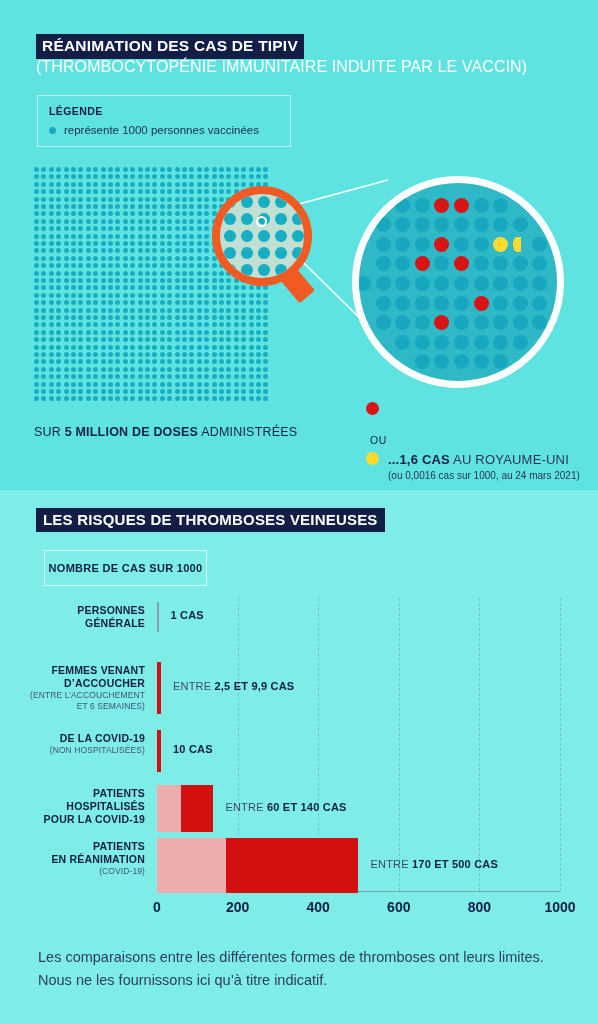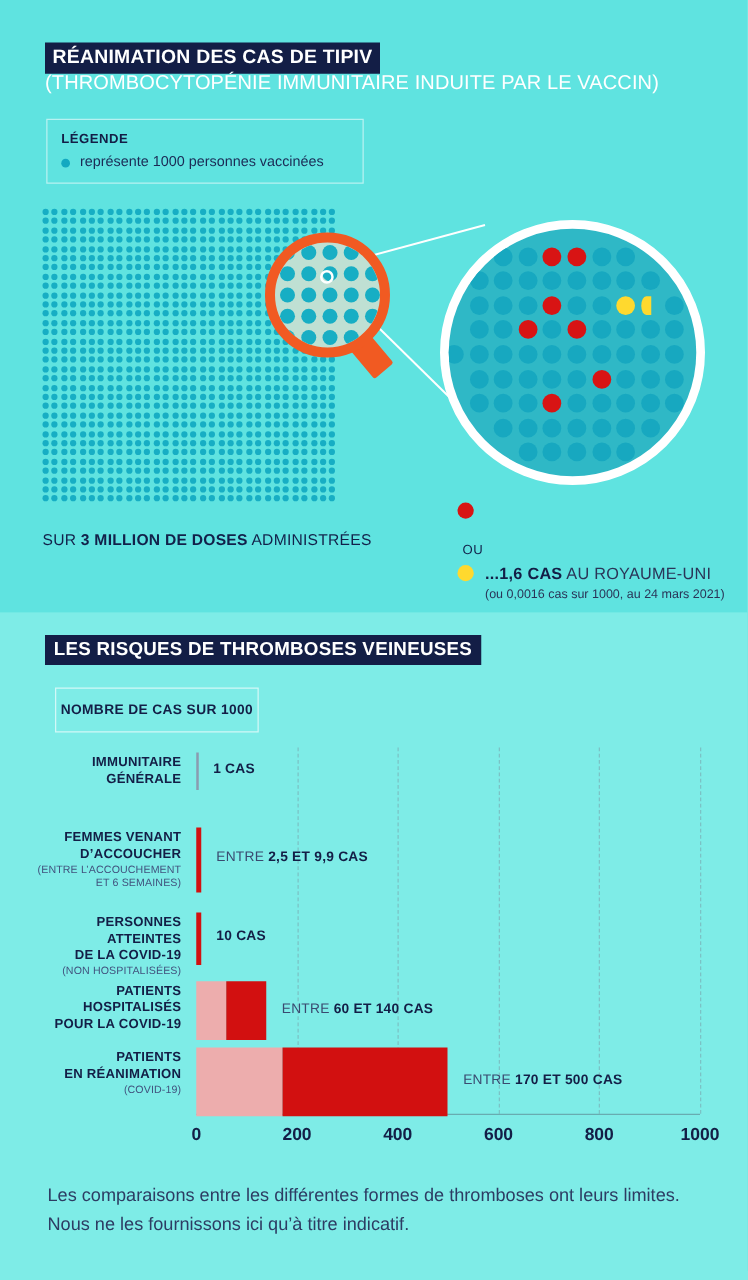--- a/index.html
+++ b/index.html
@@ -1272,21 +1272,21 @@
         <i class="" style="left:134.20000000000002px;top:151.8px;"></i>
         <i class="" style="left:153.8px;top:151.8px;"></i>
         <i class="" style="left:55.800000000000004px;top:171.4px;"></i>
         <i class="" style="left:75.4px;top:171.4px;"></i>
         <i class="" style="left:95px;top:171.4px;"></i>
         <i class="" style="left:114.60000000000001px;top:171.4px;"></i>
         <i class="" style="left:134.20000000000002px;top:171.4px;"></i>
       </div>
 
     <div class="doses">
-      <div><span>SUR </span><b>3 MILLION DE DOSES</b><span> ADMINISTRÉES</span></div>
+      <div><span>SUR </span><b>5 MILLION DE DOSES</b><span> ADMINISTRÉES</span></div>
     </div>
 
     <div class="keyrow" style="left:366px;top:400px;">
       <span class="keydot red"></span>
     </div>
 
     <div class="key-ou">OU</div>
 
     <div class="keyrow" style="left:366px;top:450px;">
       <span class="keydot yel"></span>
@@ -1303,35 +1303,34 @@
       <span class="unit-text">NOMBRE DE CAS SUR 1000</span>
     </div>
     <div id="chart">
         <div class="gridline" style="left:237.60000000000002px;top:108px;height:293px;"></div>
         <div class="gridline" style="left:318.20000000000005px;top:108px;height:293px;"></div>
         <div class="gridline" style="left:398.79999999999995px;top:108px;height:293px;"></div>
         <div class="gridline" style="left:479.40000000000003px;top:108px;height:293px;"></div>
         <div class="gridline" style="left:560px;top:108px;height:293px;"></div>
         <div class="axisline" style="left:157px;top:401px;width:403px;"></div>
         <div class="rowlabel" style="left:20px;top:114px;">
-          <div class="rl-main">IMMUNITAIRE</div>
+          <div class="rl-main">PERSONNES</div>
           <div class="rl-main">GÉNÉRALE</div>
         </div>
         <div class="bar grayline" style="left:157px;top:112px;width:1.5px;height:30px;"></div>
         <div class="valtext" style="left:170.5px;top:119px;"><span></span><b>1 CAS</b></div>
         <div class="rowlabel" style="left:20px;top:174px;">
           <div class="rl-main">FEMMES VENANT</div>
           <div class="rl-main">D’ACCOUCHER</div>
           <div class="rl-sub">(ENTRE L’ACCOUCHEMENT</div>
           <div class="rl-sub">ET 6 SEMAINES)</div>
         </div>
         <div class="bar" style="left:157px;top:172px;width:4px;height:52px;"></div>
         <div class="valtext" style="left:173px;top:190px;"><span>ENTRE </span><b>2,5 ET 9,9 CAS</b></div>
         <div class="rowlabel" style="left:20px;top:242px;">
-          <div class="rl-main">PERSONNES ATTEINTES</div>
           <div class="rl-main">DE LA COVID-19</div>
           <div class="rl-sub">(NON HOSPITALISÉES)</div>
         </div>
         <div class="bar" style="left:157px;top:240px;width:4.030000000000001px;height:42px;"></div>
         <div class="valtext" style="left:173.03px;top:253px;"><span></span><b>10 CAS</b></div>
         <div class="rowlabel" style="left:20px;top:297px;">
           <div class="rl-main">PATIENTS HOSPITALISÉS</div>
           <div class="rl-main">POUR LA COVID-19</div>
         </div>
         <div class="bar light" style="left:157px;top:295px;width:24.180000000000007px;height:47px;"></div>

